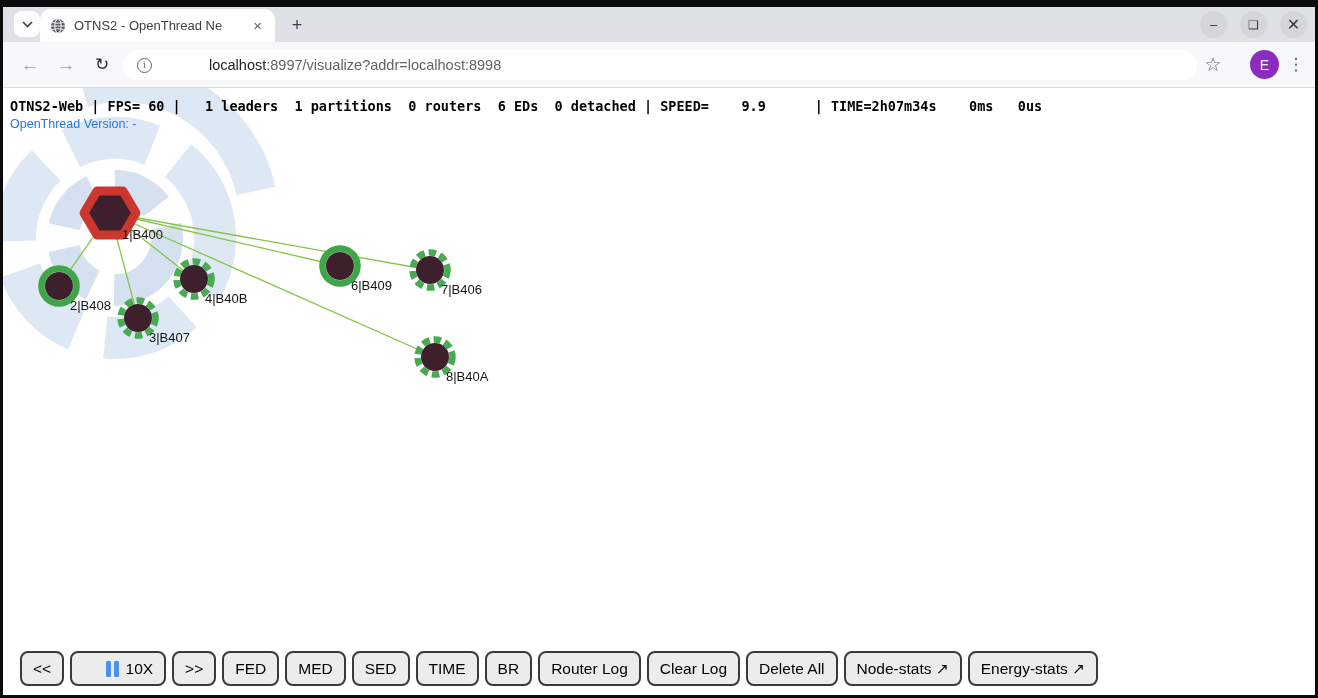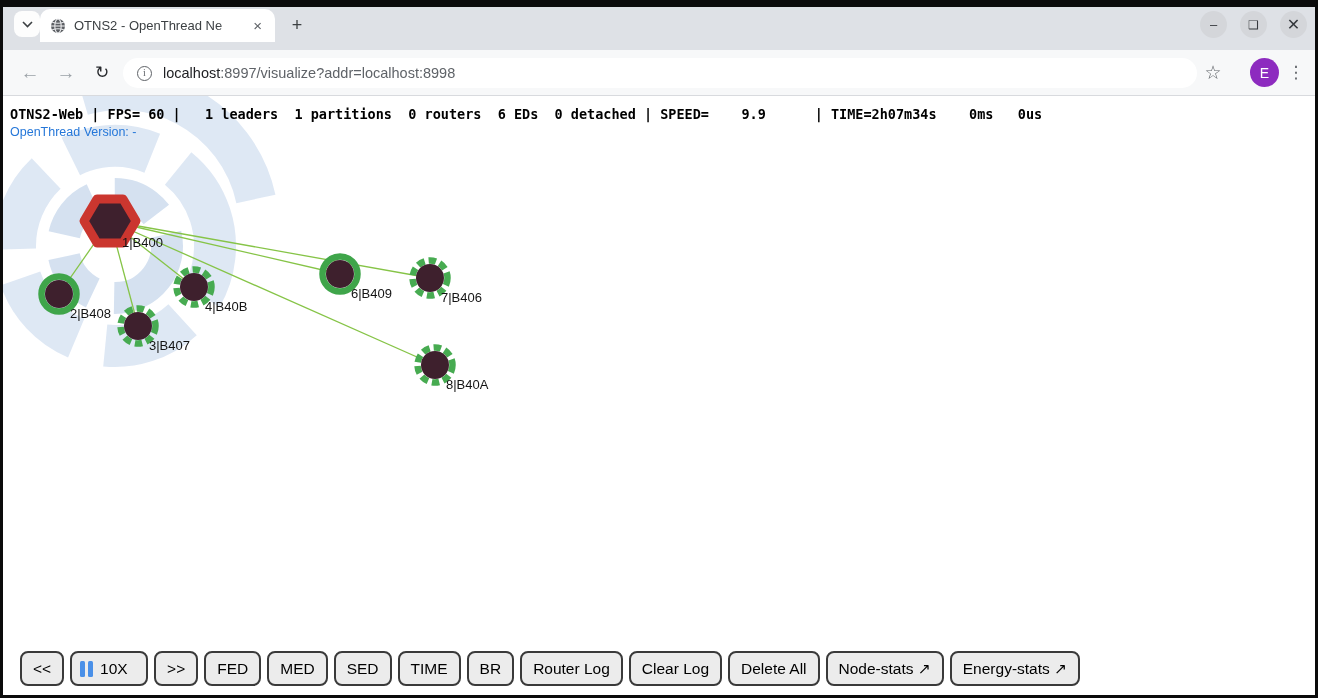--- a/index.html
+++ b/index.html
@@ -6,21 +6,21 @@
   html,body { width:1318px; height:698px; }
   body {
     background:#0b0b0b;
     font-family:"Liberation Sans", sans-serif;
     position:relative; overflow:hidden;
   }
   .window { position:absolute; top:7px; left:3px; right:3px; bottom:3px;
     display:flex; flex-direction:column; background:#fff; }
 
   
-  .tabstrip { height:43px; background:#dee1e6; position:relative; flex:none; }
+  .tabstrip { height:35px; background:#dee1e6; position:relative; flex:none; }
   .chev-btn { position:absolute; left:11px; top:4px; width:26px; height:26px;
     background:#fdfdfd; border-radius:8px; display:flex; align-items:center;
     justify-content:center; cursor:pointer; }
   .tab { position:absolute; left:37px; top:2px; width:235px; height:33px;
     background:#fff; border-radius:10px 10px 0 0; display:flex;
     align-items:center; padding:0 9px 0 10px; }
   .favicon { width:16px; height:16px; margin-right:8px; flex:none; }
   .tab-title { font-size:13px; color:#3c4043; white-space:nowrap; overflow:hidden;
     flex:1; -webkit-mask-image:linear-gradient(90deg,#000 82%,transparent 98%);
     mask-image:linear-gradient(90deg,#000 82%,transparent 98%); }
@@ -44,21 +44,21 @@
     color:#9aa0a6; cursor:pointer; }
   .nav-back { left:12px; } .nav-fwd { left:48px; }
   .nav-refresh { left:84px; color:#27292d; font-size:17px; }
   .omnibox { position:absolute; left:120px; right:118px; top:8px; height:30px;
     background:#ffffff; border-radius:15px; display:flex; align-items:center;
     padding:0 14px; cursor:text; }
   .info-ic { width:15px; height:15px; border:1.4px solid #5f6368; border-radius:50%;
     color:#5f6368; font-size:10px; line-height:12px; text-align:center;
     font-family:"Liberation Serif", serif; margin-right:11px; flex:none; }
   .url { font-size:14.5px; color:#5f6368; white-space:nowrap; }
-  .url .host { color:#202124; }
+  .url .host { color:#202124;margin-left:46px; }
   .star-ic { position:absolute; right:88px; top:0; height:45px; width:28px;
     display:flex; align-items:center; justify-content:center; font-size:19px;
     color:#5f6368; cursor:pointer; }
   .avatar { position:absolute; right:36px; top:8px; width:29px; height:29px;
     border-radius:50%; background:#8d2bbf; color:#fff; font-size:14px;
     display:flex; align-items:center; justify-content:center; cursor:pointer; }
   .menu-dots { position:absolute; right:7px; top:0; height:45px; width:24px;
     display:flex; align-items:center; justify-content:center; font-size:17px;
     color:#5f6368; cursor:pointer; }
 
@@ -70,21 +70,21 @@
   .status2 { position:absolute; left:7px; top:29px; font-size:12.5px;
     color:#2577d9;text-align:right; }
   #graph-svg { position:absolute; left:0; top:0; width:1312px; height:605px; }
 
   
   .bottom-bar { position:absolute; left:17px; bottom:9px; display:flex; gap:6px; }
   .tbtn { height:35px; background:#ececec; border:2px solid #3a3a3a;
     border-radius:8px; font-size:15.5px; color:#000; display:flex;
     align-items:center; padding:0 11px; font-family:"Liberation Sans",sans-serif;
     cursor:pointer; white-space:nowrap; }
-  .tbtn.speed { width:78px; justify-content:flex-start; padding-left:8px; }
+  .tbtn.speed { width:96px; justify-content:flex-end; padding-left:8px; }
   .pause-ic { display:inline-flex; gap:3px; margin-right:7px; }
   .pause-ic i { width:5px; height:16px; background:#4a90e8; border-radius:1.5px;
     display:block; }
 </style>
 </head>
 <body>
 
 <div class="window">
 
   <div class="tabstrip">

